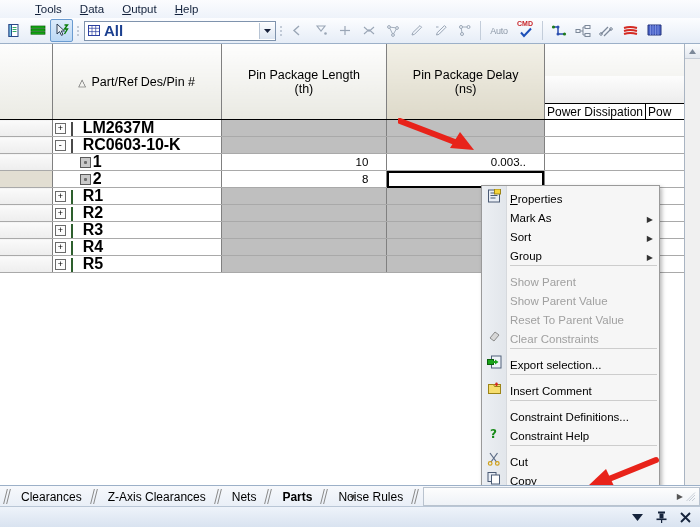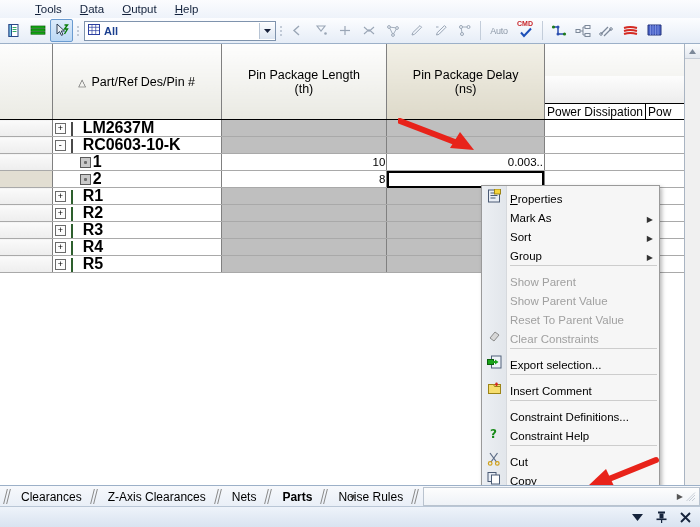--- a/index.html
+++ b/index.html
@@ -27,21 +27,21 @@
            border-bottom:1px solid #9cb0c8;}
   .tbtn{width:21px;height:21px;display:flex;align-items:center;justify-content:center;
         border:1px solid transparent;border-radius:2px;cursor:default;}
   .tbtn.active{border:1px solid #6a9bd0;background:linear-gradient(#dcebfb,#bcd8f5);}
   .grip{width:7px;height:19px;display:flex;flex-direction:column;justify-content:center;
         align-items:center;gap:2px;opacity:.55;}
   .grip i{display:block;width:2px;height:2px;background:#7f8ea3;border-radius:50%;}
   .combo{width:190px;height:18px;margin-left:2px;display:flex;align-items:center;
          border:1px solid #7f93ad;background:#fff;}
   .combo .ctext{flex:1;display:flex;align-items:center;gap:4px;padding-left:3px;
-                font-size:11px;color:#1b3f8f;font-weight:bold;}
+                font-size:15px;color:#1b3f8f;font-weight:bold;}
   .combo .carrow{width:15px;height:16px;display:flex;align-items:center;justify-content:center;
                  background:linear-gradient(#fbfcfe,#dde6f2);border-left:1px solid #b7c4d4;}
   .sep{width:1px;height:19px;background:#c3cdda;margin:0 3px;}
   .tbtn svg{display:block;}
 
   
   .gridwrap{flex:1 1 auto;position:relative;background:#fff;overflow:hidden;
             border-bottom:1px solid #9cb0c8;}
   table.grid{border-collapse:collapse;table-layout:fixed;font-size:11.5px;}
 
@@ -68,21 +68,21 @@
   td.rowhdr.selected{background:#e2ded2;}
   td.namecell{padding:0;background:#fff;}
   .namebox{display:flex;align-items:center;height:16px;gap:3px;padding-left:2px;}
   .exp{width:9px;height:9px;border:1px solid #6b6b6b;background:#fcfcfc;
        display:inline-flex;align-items:center;justify-content:center;
        font-size:9px;line-height:7px;color:#000;cursor:default;flex:0 0 9px;}
   .exp-spacer{width:9px;flex:0 0 9px;}
   .indent{width:9px;flex:0 0 9px;}
   .nm{font-weight:bold;font-size:16px;letter-spacing:-0.1px;}
   td.val{background:#bfbfbf;}
-  td.val.editable{background:#fff;text-align:right;padding-right:1px;}
+  td.val.editable{background:#fff;text-align:right;padding-right:18px;}
   td.val.focused{background:#fff;outline:2px solid #000;outline-offset:-2px;}
   td.blank{background:#fff;border-right:1px solid #808080;}
 
   
   .ic{flex:0 0 11px;width:11px;height:11px;position:relative;}
   .ic-pkg{background:#9a9a9a;border:1px solid #4a4a4a;width:7px;height:10px;margin-left:2px;
           box-shadow:inset 0 0 0 1px #c9c9c9;}
   .ic-pin{width:9px;height:9px;background:#c9c9c9;border:1px solid #5a5a5a;margin-left:1px;
           display:flex;align-items:center;justify-content:center;}
   .ic-pin i{width:3px;height:3px;background:#6d6d6d;display:block;border-radius:1px;}

